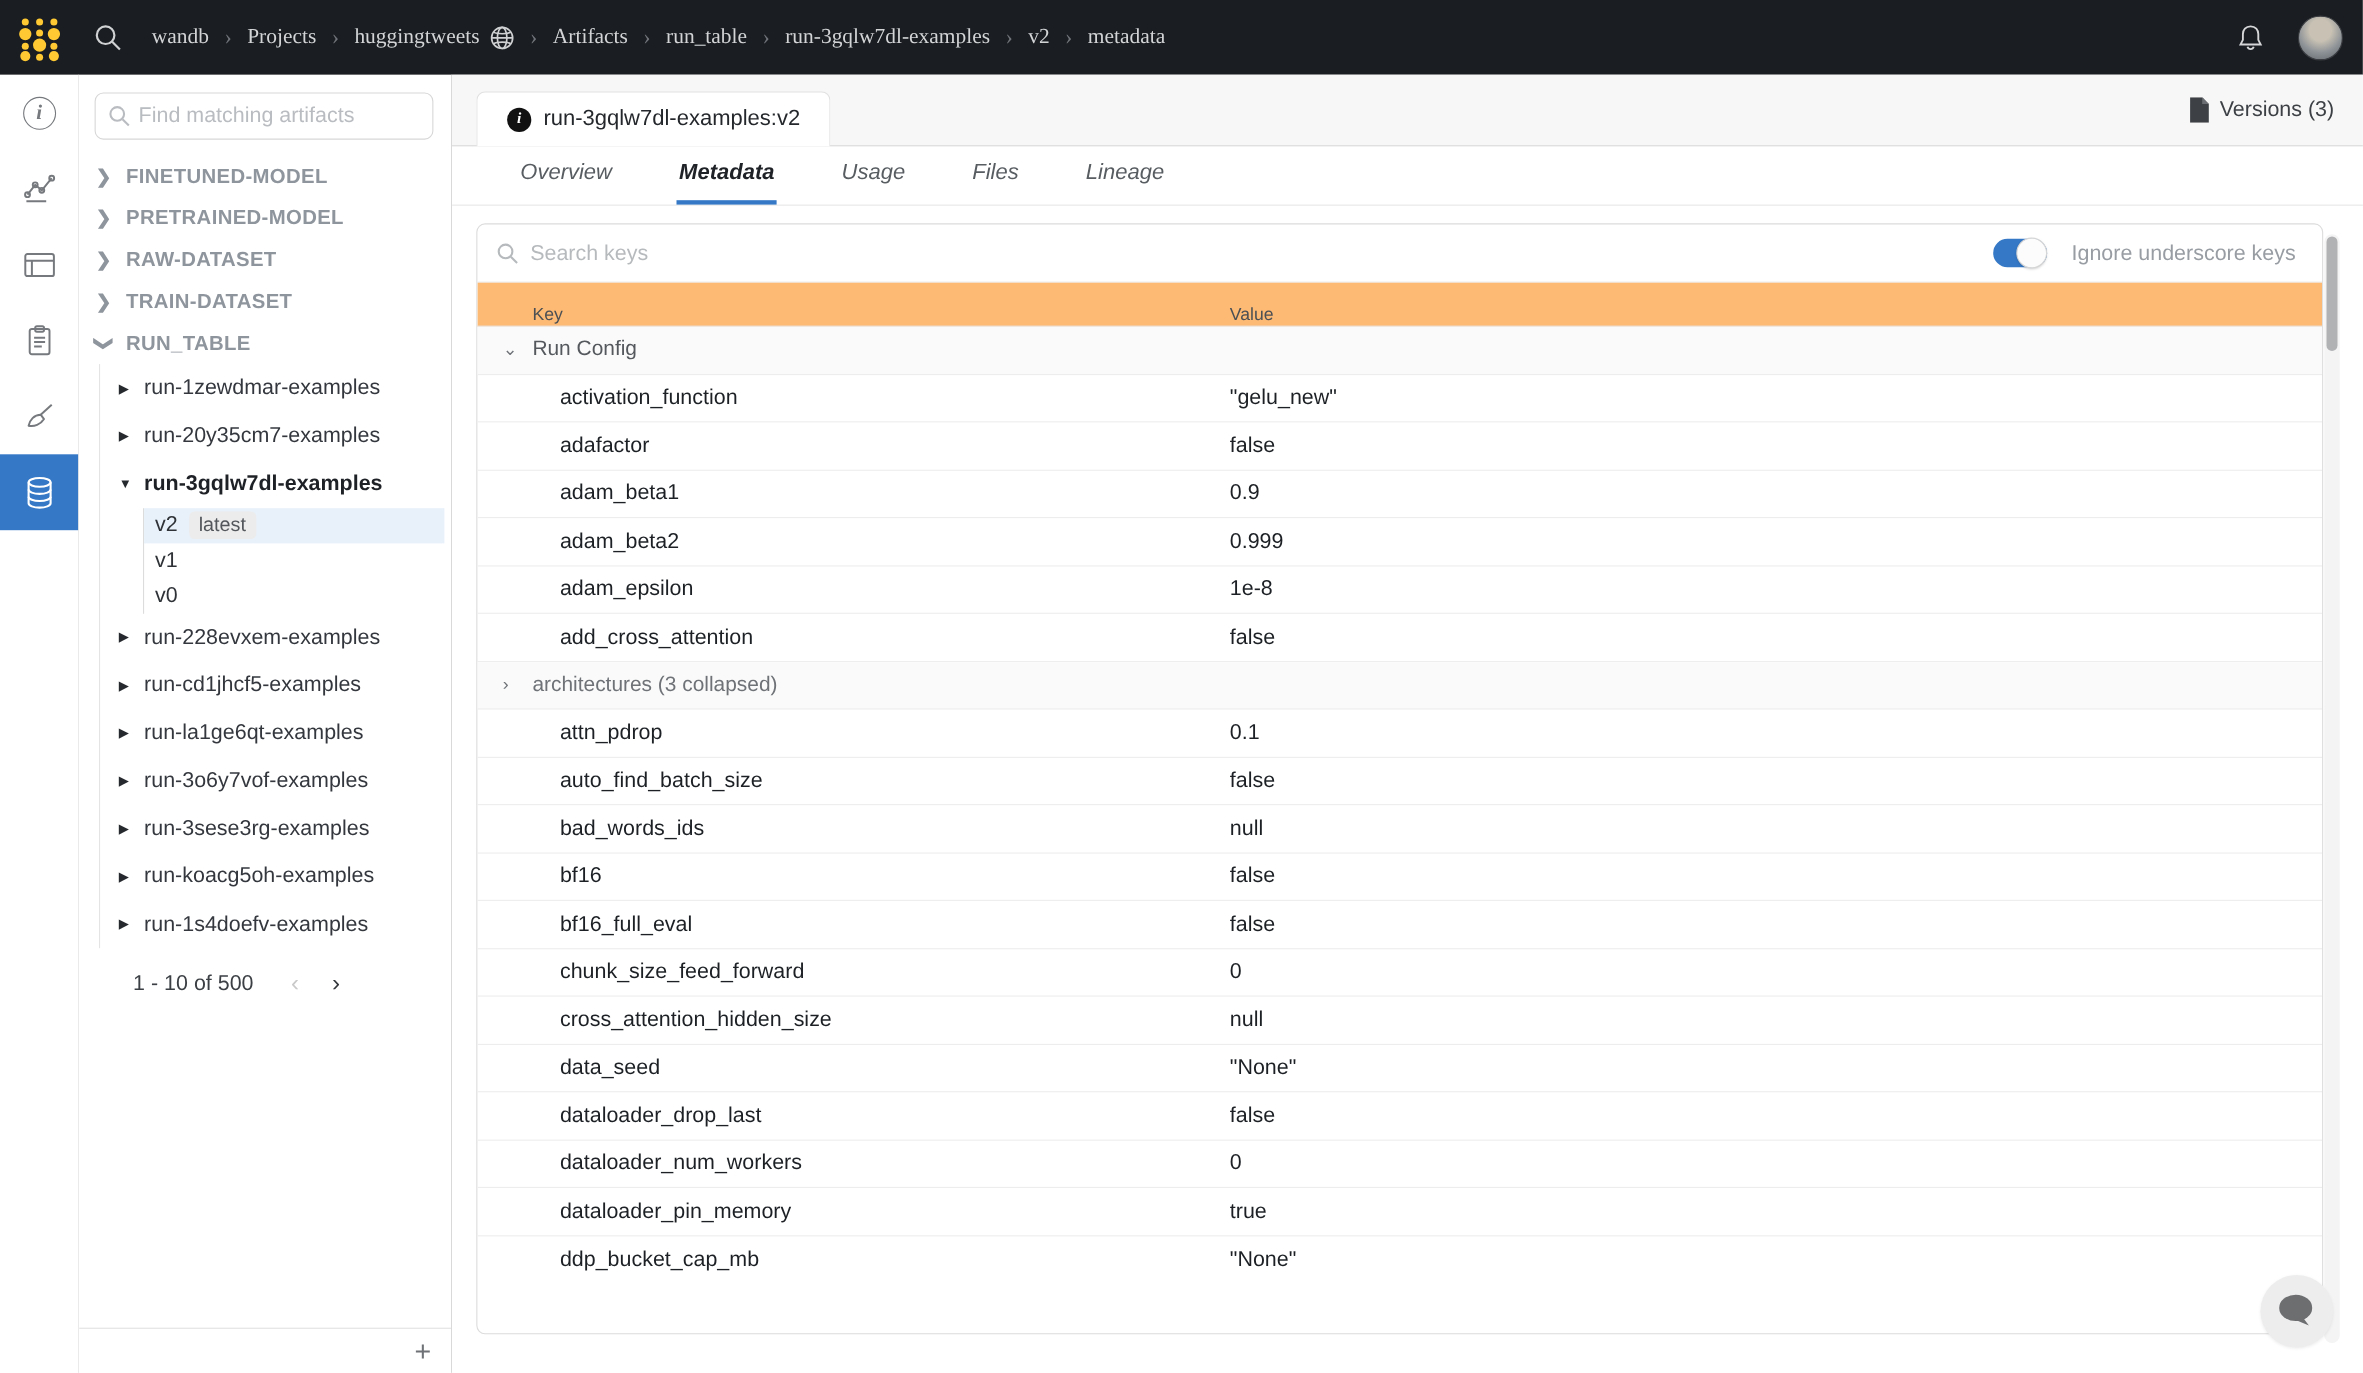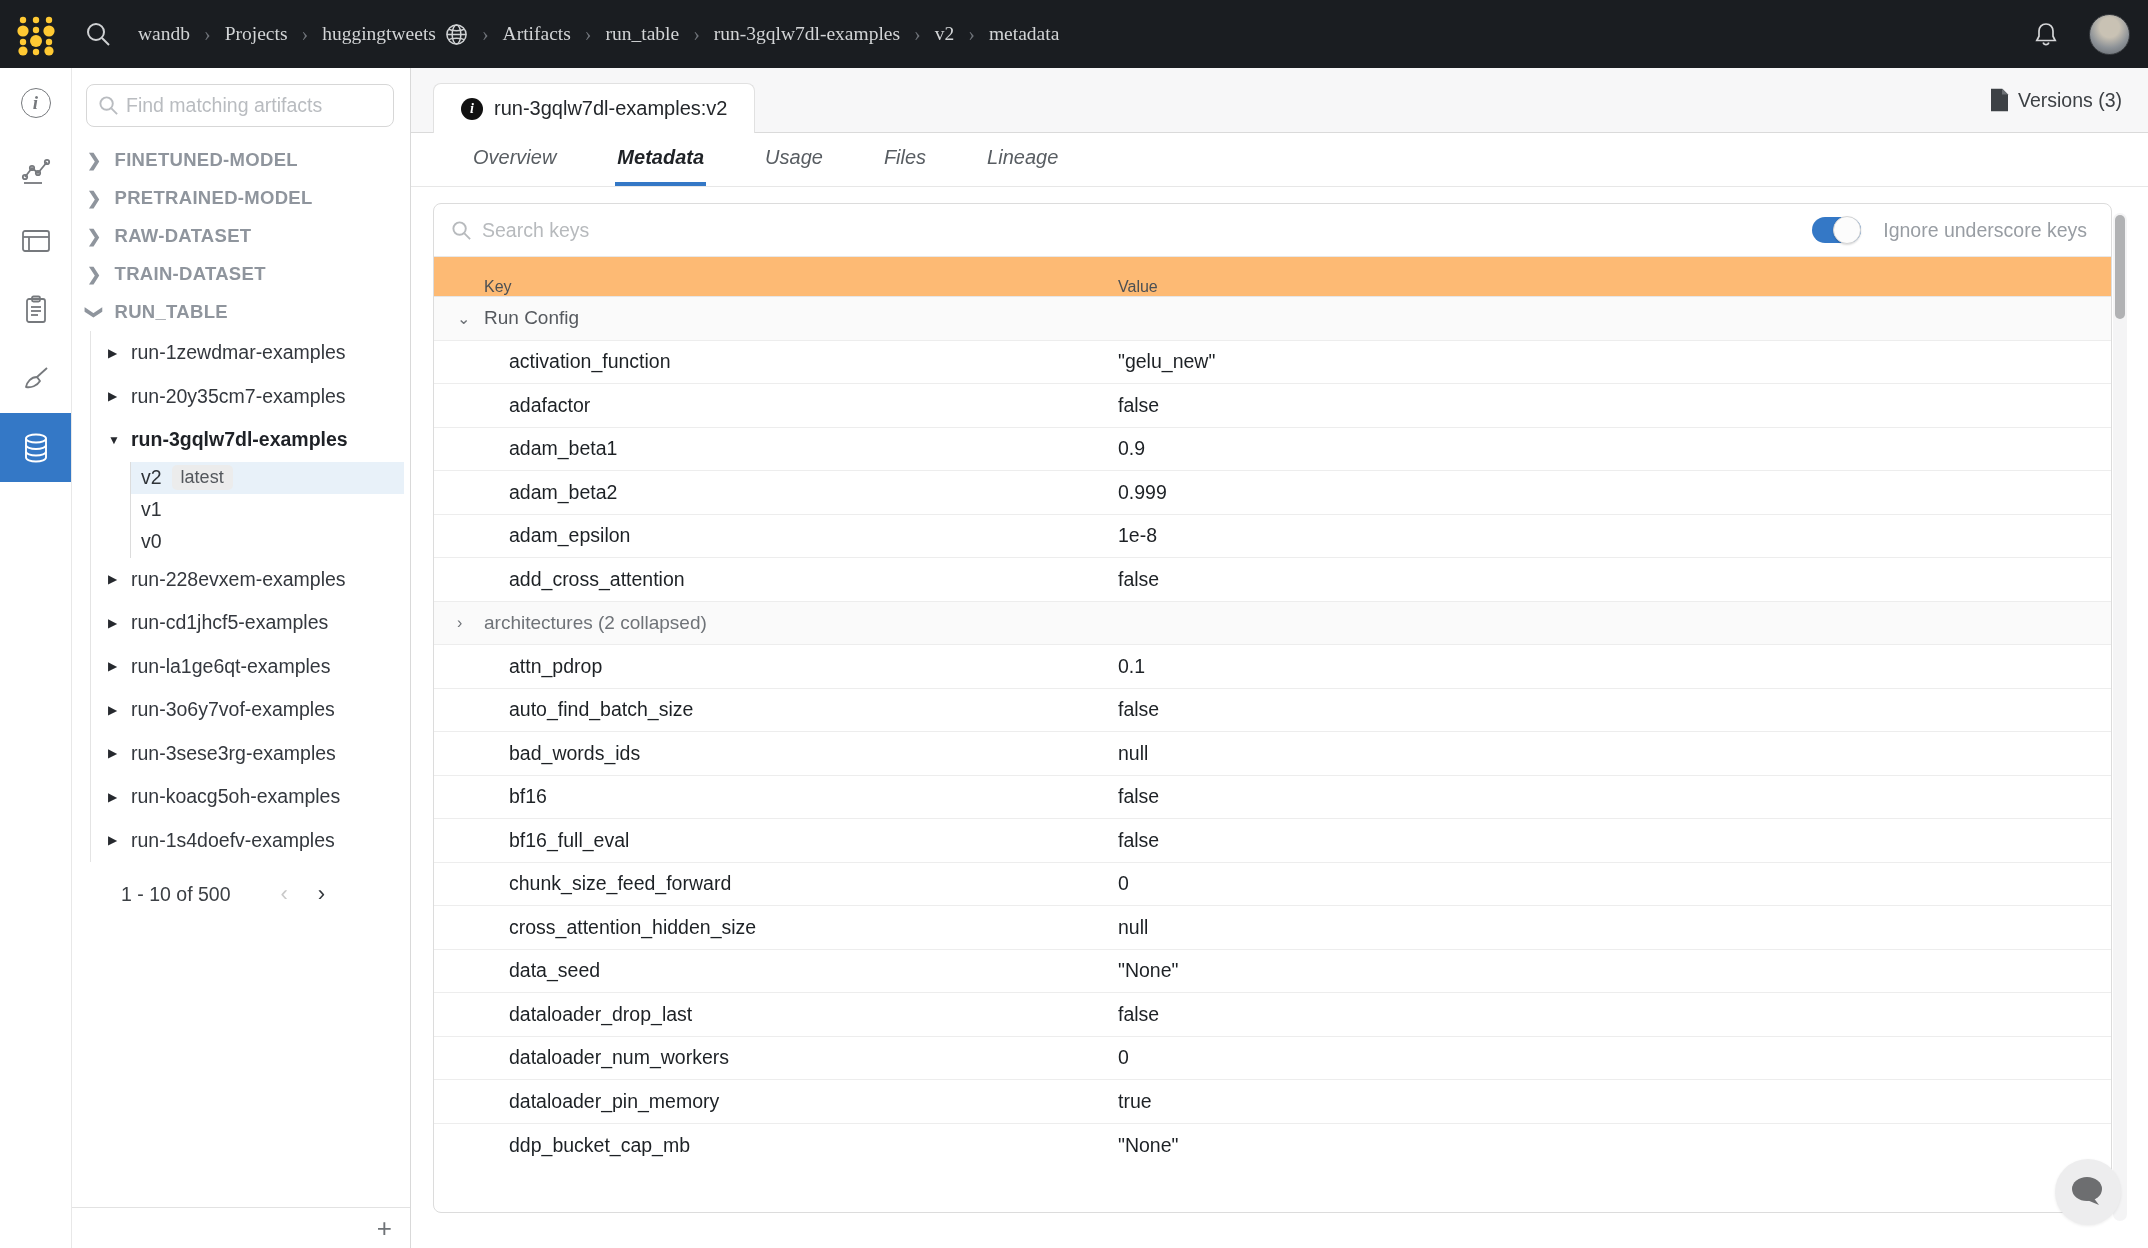--- a/index.html
+++ b/index.html
@@ -46,21 +46,21 @@
   .runs{border-left:1px solid #e4e4e4;margin-left:18px;}
   .run{height:43.5px;display:flex;align-items:center;padding-left:17px;gap:11px;
     font-size:19.5px;color:#34383e;cursor:pointer;white-space:nowrap;}
   .run .tri{font-size:12px;color:#26292e;width:12px;}
   .run.bold{font-weight:700;color:#1e2126;}
   .versions{margin-left:39px;border-left:1px solid #dcdcdc;margin-right:6px;}
   .ver{height:32px;display:flex;align-items:center;padding-left:10px;gap:10px;
     font-size:19.5px;color:#2f3338;cursor:pointer;}
   .ver.selected{background:#e8f1f9;}
   .badge{background:#ececec;border-radius:5px;padding:2px 9px;font-size:18px;color:#53575c;}
-  .pager{margin-top:10px;height:44px;display:flex;align-items:center;padding-left:49px;gap:50px;
+  .pager{margin-top:10px;height:44px;display:flex;align-items:center;padding-left:49px;gap:34px;
     font-size:19.5px;color:#3c4045;}
   .pg-arrows{display:flex;gap:30px;font-size:22px;}
   .pg-prev{color:#c9c9c9;cursor:default;}
   .pg-next{color:#33373c;cursor:pointer;}
   .side-foot{margin-top:auto;border-top:1px solid #e2e2e2;height:41px;display:flex;
     align-items:center;justify-content:flex-end;padding-right:18px;}
   .plus-btn{font-size:26px;color:#6f7377;line-height:1;cursor:pointer;}
   
   .main{position:absolute;top:68px;left:411px;right:0;bottom:0;background:#fff;}
   .strip{height:65px;background:#f7f7f8;border-bottom:1px solid #dadada;position:relative;}
@@ -392,21 +392,21 @@
         <span class="key">adam_epsilon</span>
         <span class="val">1e-8</span>
       </div>
     <div class="trow">
         <span class="key">add_cross_attention</span>
         <span class="val">false</span>
       </div>
 
     <div class="trow group dim">
       <span class="gchev">›</span>
-      <span class="glabel">architectures (2 collapsed)</span>
+      <span class="glabel">architectures (3 collapsed)</span>
     </div>
 
     <div class="trow">
         <span class="key">attn_pdrop</span>
         <span class="val">0.1</span>
       </div>
     <div class="trow">
         <span class="key">auto_find_batch_size</span>
         <span class="val">false</span>
       </div>

